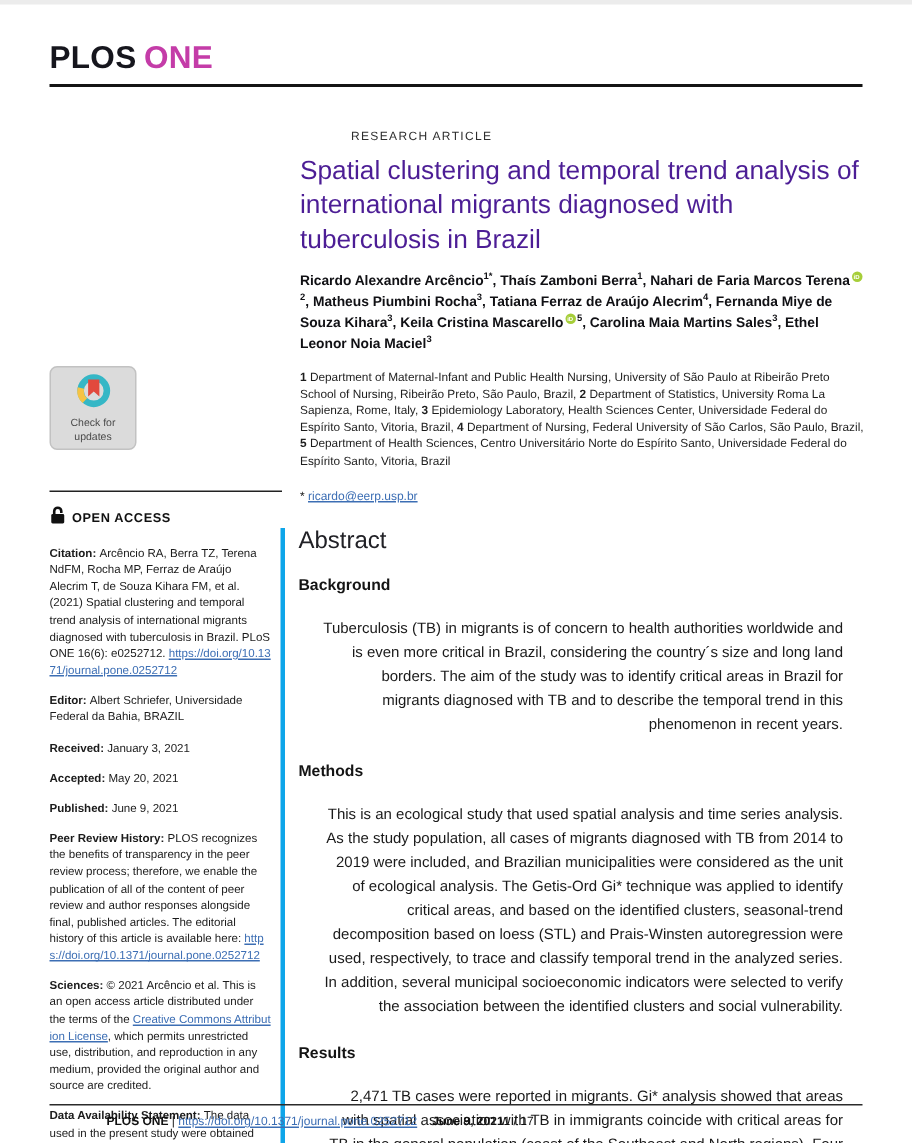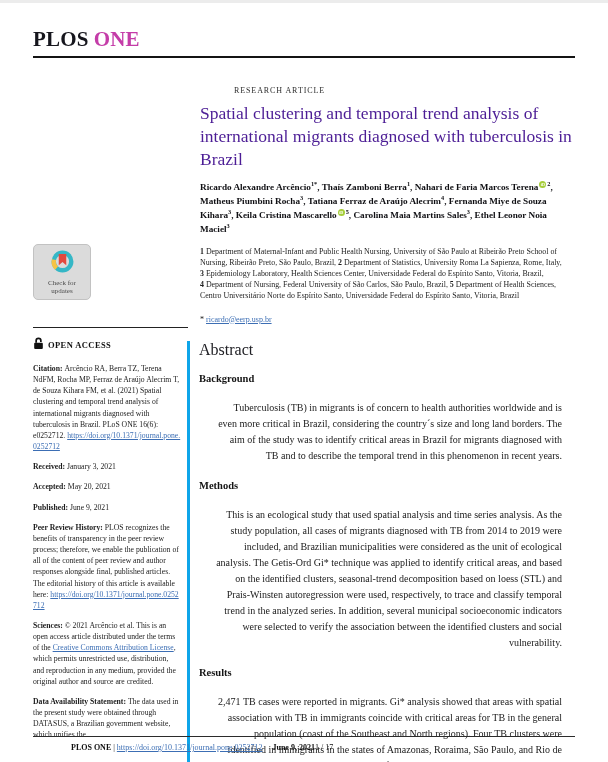--- a/index.html
+++ b/index.html
@@ -1,17 +1,17 @@
 <!DOCTYPE html>
 <html><head>
 <meta charset="utf-8">
 <style>
   html,body{margin:0;padding:0;background:#fff;}
   .page{position:relative;width:608px;height:762px;background:#fff;overflow:hidden;
-        font-family:Liberation Serif, serif;color:#1a1a1a;}
+        font-family:Liberation Sans, sans-serif;color:#1a1a1a;}
   .top-edge{position:absolute;top:0;left:0;width:608px;height:3px;background:#ececec;}
 
   
   .logo{position:absolute;left:33px;top:27px;font-size:21px;font-weight:bold;letter-spacing:.2px;color:#16161d;}
   .logo .one{color:#c43ca8;margin-left:5px;}
   .header-rule{position:absolute;left:33px;top:56px;width:542px;height:2px;background:#141414;}
 
   
   .updates-badge{position:absolute;left:33px;top:244px;width:56px;height:54px;background:#dbdbdb;
     border:1px solid #c2c2c2;border-radius:5px;display:flex;flex-direction:column;align-items:center;
@@ -79,20 +79,21 @@
       <span>
         <svg width="11" height="13" viewBox="0 0 14 16">
           <path d="M4 7 V4.6 a3 3 0 0 1 6 0 V6" fill="none" stroke="#111" stroke-width="2.2"></path>
           <rect x="1.5" y="7" width="11" height="8" rx="1.2" fill="#111"></rect>
         </svg>
       </span>
       <span>OPEN ACCESS</span>
     </div>
     <div>
         <p class="sb-para"><b>Citation: </b>Arcêncio RA, Berra TZ, Terena NdFM, Rocha MP, Ferraz de Araújo Alecrim T, de Souza Kihara FM, et al. (2021) Spatial clustering and temporal trend analysis of international migrants diagnosed with tuberculosis in Brazil. PLoS ONE 16(6): e0252712. <a class="lnk">https://doi.org/10.1371/journal.pone.0252712</a></p>
+        <p class="sb-para"><b>Editor: </b>Albert Schriefer, Universidade Federal da Bahia, BRAZIL</p>
         <p class="sb-para"><b>Received: </b>January 3, 2021</p>
         <p class="sb-para"><b>Accepted: </b>May 20, 2021</p>
         <p class="sb-para"><b>Published: </b>June 9, 2021</p>
         <p class="sb-para"><b>Peer Review History: </b>PLOS recognizes the benefits of transparency in the peer review process; therefore, we enable the publication of all of the content of peer review and author responses alongside final, published articles. The editorial history of this article is available here: <a class="lnk">https://doi.org/10.1371/journal.pone.0252712</a></p>
         <p class="sb-para"><b>Sciences: </b>© 2021 Arcêncio et al. This is an open access article distributed under the terms of the <a class="lnk">Creative Commons Attribution License</a>, which permits unrestricted use, distribution, and reproduction in any medium, provided the original author and source are credited.</p>
         <p class="sb-para"><b>Data Availability Statement: </b>The data used in the present study were obtained through DATASUS, a Brazilian government website, which unifies the</p>
       </div>
   </div>
 
   <div class="main">

